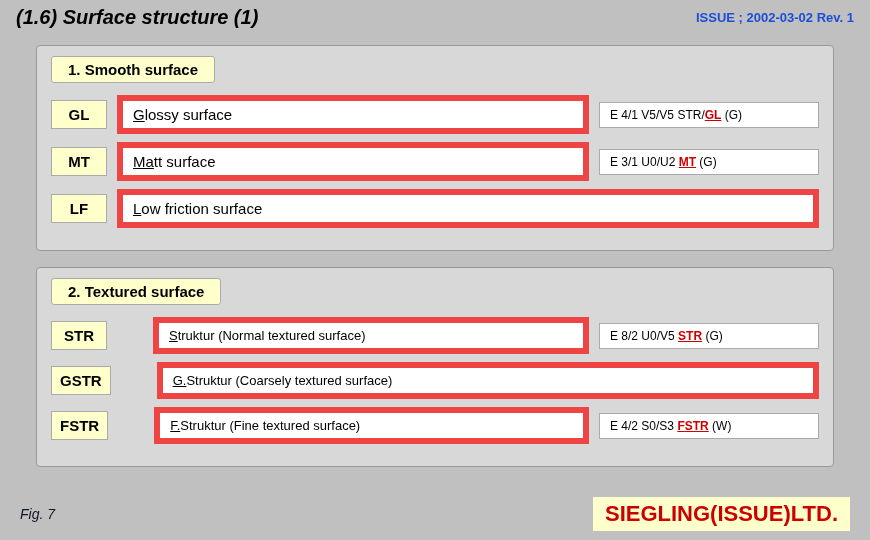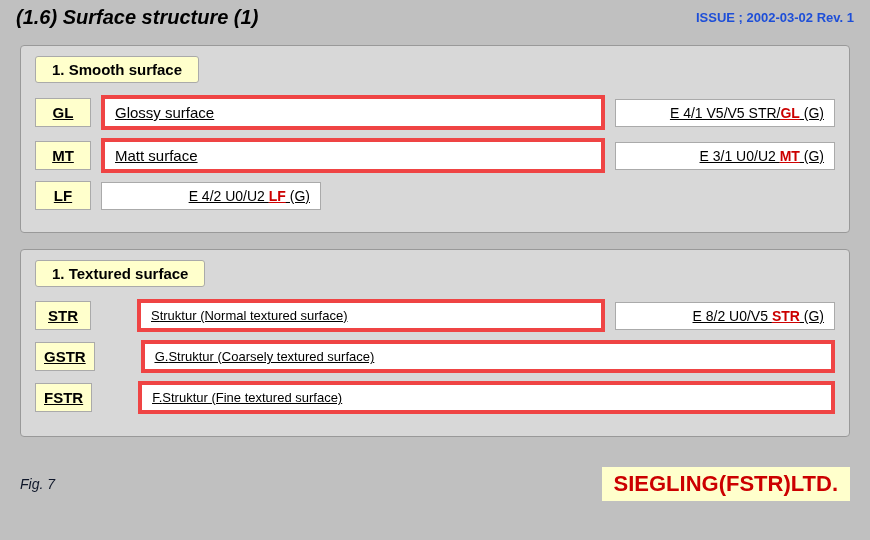--- a/index.html
+++ b/index.html
@@ -26,21 +26,21 @@
       color: #000;
     }
 
     .header-issue {
       font-size: 13px;
       font-weight: bold;
       color: #1d4ed8;
     }
 
     .content {
-      padding: 10px 20px;
+      padding: 10px 36px;
     }
 
     .section {
       background: #d8d8d8;
       border: 1px solid #999;
       border-radius: 4px;
       margin-bottom: 16px;
       padding: 10px 14px 14px 14px;
       position: relative;
     }
@@ -55,55 +55,54 @@
       font-weight: bold;
       color: #000;
       margin-bottom: 12px;
     }
 
     .row {
       display: flex;
       align-items: center;
       margin-bottom: 8px;
       gap: 10px;
-      text-decoration: underline;
     }
 
     .code-cell {
       background: #ffffcc;
       border: 1px solid #aaa;
       min-width: 56px;
       text-align: center;
       padding: 5px 8px;
       font-size: 15px;
       font-weight: bold;
       color: #000;
     }
 
     .desc-cell {
       background: #fff;
-      border: 4px solid #ef4444;
+      border: 6px solid #ef4444;
       flex: 1;
       padding: 5px 10px;
       font-size: 15px;
       color: #000;
     }
 
     .desc-cell .underline {
       text-decoration: underline;
     }
 
     .spec-cell {
       background: #fff;
       border: 1px solid #aaa;
       min-width: 220px;
       padding: 5px 10px;
-      font-size: 14px;
-      color: #000;
-      text-align: right;
+      font-size: 12px;
+      color: #000;
+      text-align: left;
     }
 
     .spec-cell .highlight {
       text-decoration: underline;
       font-weight: bold;
       color: #cc0000;
     }
 
     .footer {
       display: flex;
@@ -162,28 +161,28 @@
         <span class="underline">Ma</span>tt surface
       </div>
       <div class="spec-cell">
         E 3/1 U0/U2 <span class="highlight">MT</span> (G)
       </div>
     </div>
 
     
     <div class="row">
       <div class="code-cell">LF</div>
-      <div class="spec-cell">
-        E 4/2 U0/U2 <span class="highlight">LF</span> (G)
+      <div class="desc-cell">
+        <span class="underline">L</span>ow friction surface
       </div>
     </div>
   </div>
 
   <div class="section section-textured">
-    <div class="section-label">1. Textured surface</div>
+    <div class="section-label">2. Textured surface</div>
 
     
     <div class="row">
       <div class="code-cell">STR</div>
       <div class="desc-cell">
         <span class="underline">S</span>truktur (Normal textured surface)
       </div>
       <div class="spec-cell">
         E 8/2 U0/V5 <span class="highlight">STR</span> (G)
       </div>
@@ -195,22 +194,25 @@
       <div class="desc-cell">
         <span class="underline">G.</span>Struktur (Coarsely textured surface)
       </div>
     </div>
 
     
     <div class="row">
       <div class="code-cell">FSTR</div>
       <div class="desc-cell">
         <span class="underline">F.</span>Struktur (Fine textured surface)
+      </div>
+      <div class="spec-cell">
+        E 4/2 S0/S3 <span class="highlight">FSTR</span> (W)
       </div>
     </div>
   </div>
 
 </div>
 
 <div class="footer">
   <span class="footer-fig">Fig. 7</span>
-  <span class="footer-company">SIEGLING(FSTR)LTD.</span>
+  <span class="footer-company">SIEGLING(ISSUE)LTD.</span>
 </div>
 
 </body></html>

